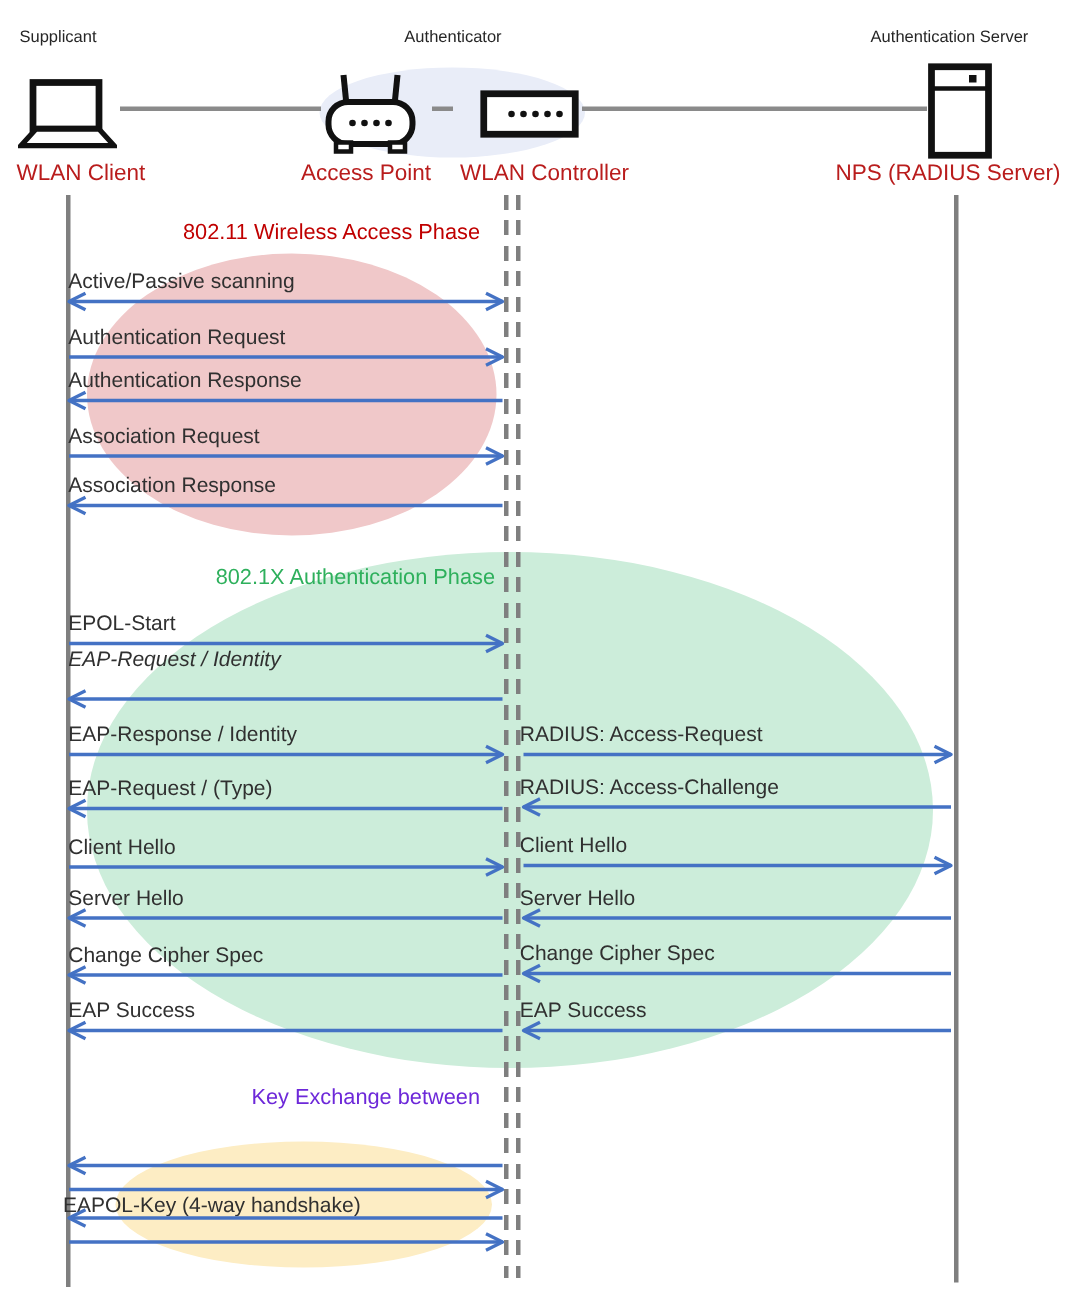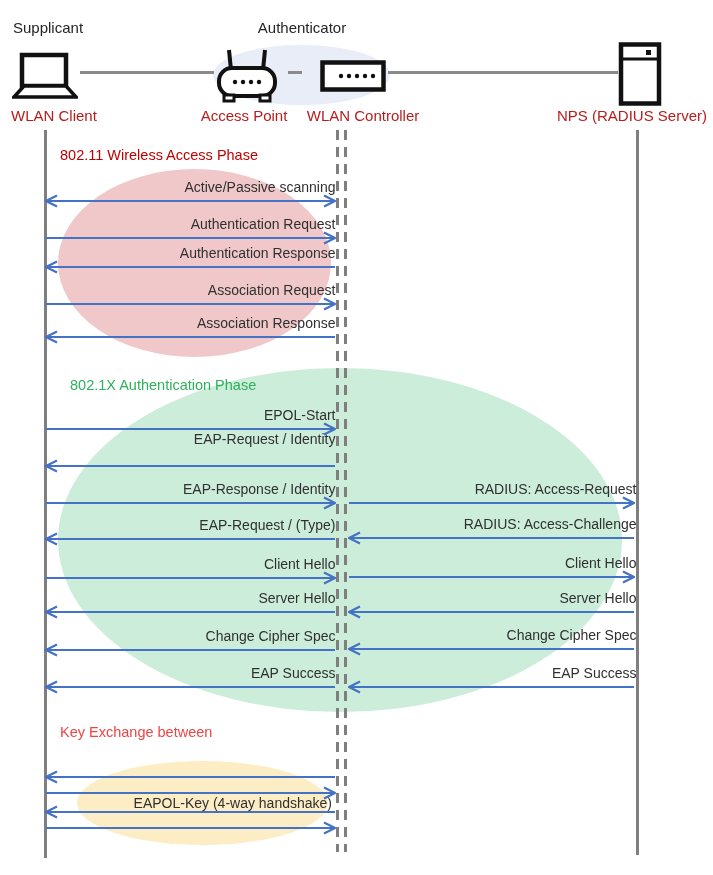--- a/index.html
+++ b/index.html
@@ -1,54 +1,55 @@
 <!DOCTYPE html>
 <html><head>
 <meta charset="utf-8">
 <style>
   html,body{margin:0;padding:0;background:#ffffff;}
   #canvas{
     position:relative;width:713px;height:875px;background:#ffffff;overflow:hidden;
     font-family:"Liberation Sans", sans-serif;color:#262626;
   }
   .abs{position:absolute;}
-  .role-label{font-size:15px;color:#262626;white-space:nowrap;}
+  .role-label{font-size:11px;color:#262626;white-space:nowrap;}
   .device-label{font-size:15px;color:#b91c1c;white-space:nowrap;}
   .centered{text-align:center;}
   .ellipse{position:absolute;border-radius:50%;}
   .ellipse-blue{left:213px;top:45px;width:177px;height:60px;background:#e9edf8;}
   .ellipse-pink{left:58px;top:169px;width:273px;height:188px;background:#f0c8c9;}
   .ellipse-green{left:58px;top:368px;width:564px;height:344px;background:#ccedda;}
   .ellipse-orange{left:77px;top:761px;width:251px;height:84px;background:#fdedc4;}
-  .phase-title{position:absolute;font-size:14.5px;text-align:left;white-space:nowrap;}
+  .phase-title{position:absolute;font-size:14.5px;text-align:right;white-space:nowrap;}
   .phase-title-red{left:60px;top:147px;width:260px;color:#C00000;}
   .phase-title-green{left:70px;top:377px;width:260px;color:#2eb05c;}
-  .phase-title-orange{left:60px;top:723px;width:260px;color:#ef4444;line-height:18px;white-space:normal;}
+  .phase-title-orange{left:60px;top:723px;width:260px;color:#6d28d9;line-height:18px;white-space:normal;}
   .lifeline{position:absolute;width:3px;background:#7f7f7f;}
   .lifeline-dashed{
     position:absolute;width:3px;
     background:repeating-linear-gradient(to bottom,#7f7f7f 0px,#7f7f7f 10px,transparent 10px,transparent 17px);
   }
   .connector{position:absolute;height:3px;background:#8a8a8a;top:71px;}
-  .msg-label{position:absolute;font-size:14px;color:#303030;text-align:right;width:290px;white-space:nowrap;line-height:17px;}
+  .msg-label{position:absolute;font-size:14px;color:#303030;text-align:left;width:290px;white-space:nowrap;line-height:17px;}
   #arrows-layer{position:absolute;left:0;top:0;}
   .icon{position:absolute;}
 </style>
 </head>
 <body>
 
 <div id="canvas">
 
   <div class="ellipse ellipse-blue"></div>
   <div class="ellipse ellipse-pink"></div>
   <div class="ellipse ellipse-green"></div>
   <div class="ellipse ellipse-orange"></div>
 
   <div class="abs role-label" style="left:13px;top:19px;">Supplicant</div>
   <div class="abs role-label centered" style="left:222px;top:19px;width:160px;">Authenticator</div>
+  <div class="abs role-label centered" style="left:553px;top:19px;width:160px;">Authentication Server</div>
 
   <div class="connector" style="left:80px;width:134px;"></div>
   <div class="connector" style="left:288px;width:14px;"></div>
   <div class="connector" style="left:388px;width:230px;"></div>
 
   <svg class="icon" style="left:12px;top:52px;" width="66" height="48" viewBox="0 0 66 48">
     <rect x="10" y="3" width="44" height="31" fill="none" stroke="#111" stroke-width="4.5"></rect>
     <polygon points="2,45 64,45 54,34 12,34" fill="#fff" stroke="#111" stroke-width="3.5"></polygon>
   </svg>
 
@@ -95,21 +96,21 @@
     <div>Key Exchange between</div>
   </div>
 
   <div id="labels">
       <div class="msg-label" style="left: 45.5px; top: 179px;">Active/Passive scanning</div>
       <div class="msg-label" style="left: 45.5px; top: 216px;">Authentication Request</div>
       <div class="msg-label" style="left: 45.5px; top: 245px;">Authentication Response</div>
       <div class="msg-label" style="left: 45.5px; top: 282px;">Association Request</div>
       <div class="msg-label" style="left: 45.5px; top: 315px;">Association Response</div>
       <div class="msg-label" style="left: 45.5px; top: 407px;">EPOL-Start</div>
-      <div class="msg-label" style="left: 45.5px; top: 431px;">EAP-Request / Identity</div>
+      <div class="msg-label" style="left: 45.5px; top: 431px; font-style: italic;">EAP-Request / Identity</div>
       <div class="msg-label" style="left: 45.5px; top: 481px;">EAP-Response / Identity</div>
       <div class="msg-label" style="left: 45.5px; top: 517px;">EAP-Request / (Type)</div>
       <div class="msg-label" style="left: 45.5px; top: 556px;">Client Hello</div>
       <div class="msg-label" style="left: 45.5px; top: 590px;">Server Hello</div>
       <div class="msg-label" style="left: 45.5px; top: 628px;">Change Cipher Spec</div>
       <div class="msg-label" style="left: 45.5px; top: 665px;">EAP Success</div>
       <div class="msg-label" style="left: 346.5px; top: 481px;">RADIUS: Access-Request</div>
       <div class="msg-label" style="left: 346.5px; top: 516px;">RADIUS: Access-Challenge</div>
       <div class="msg-label" style="left: 346.5px; top: 555px;">Client Hello</div>
       <div class="msg-label" style="left: 346.5px; top: 590px;">Server Hello</div>

